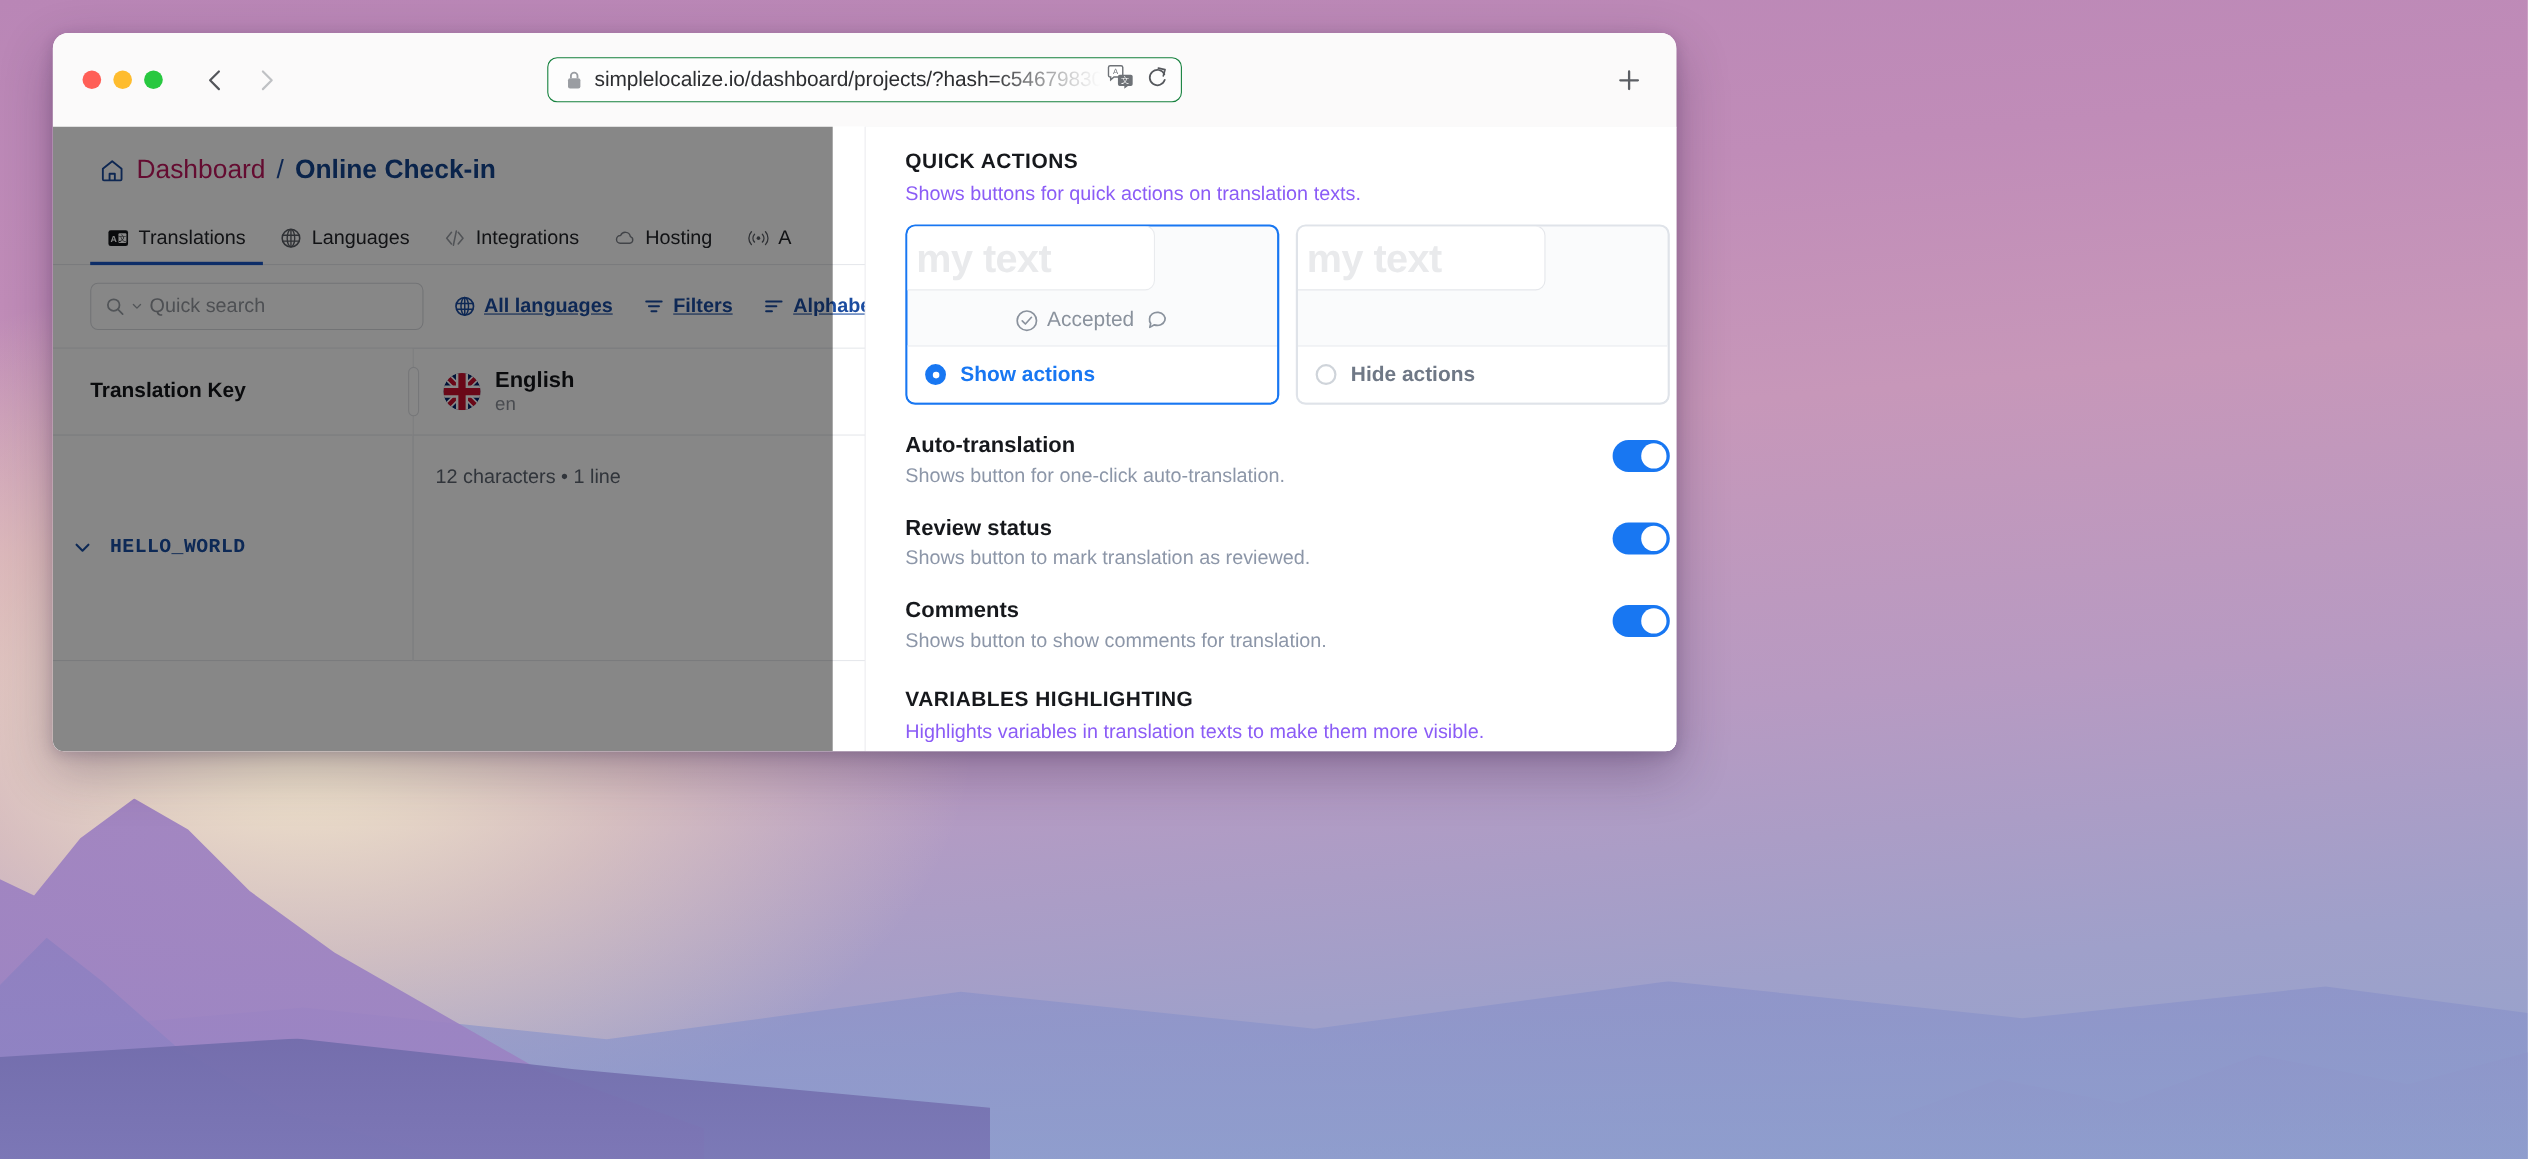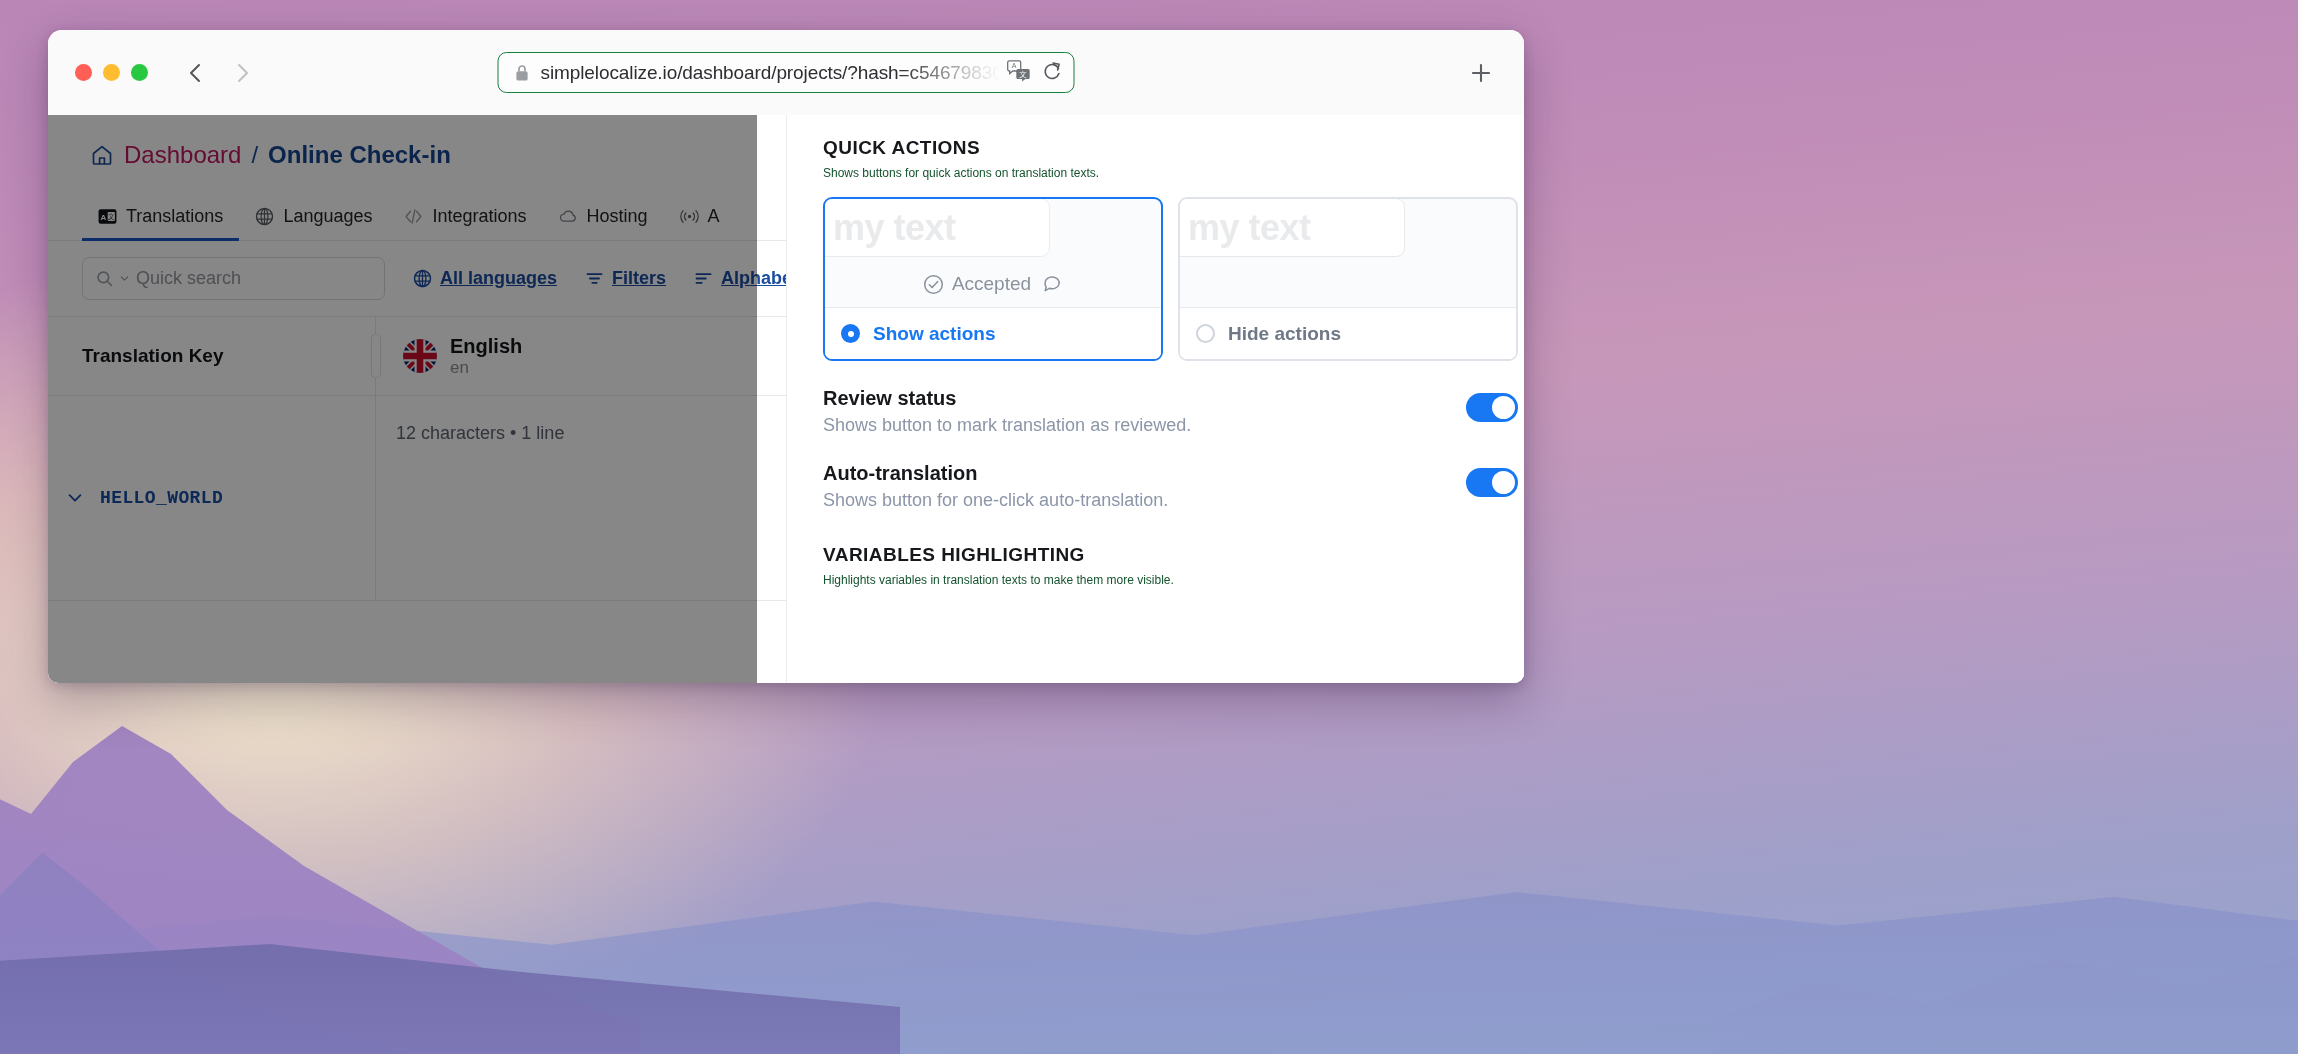--- a/index.html
+++ b/index.html
@@ -257,21 +257,21 @@
     z-index: 60;
     overflow: hidden;
     box-shadow: -1px 0 0 #ececef;
   }
   .panel-inner { padding: 22px 36px 0 36px; }
 
   .sec-title {
     font-size: 19px; font-weight: 700; color: #16181c;
     letter-spacing: 0.45px; margin-bottom: 7px;
   }
-  .sec-desc { font-size: 12px; color: #14532d; margin-bottom: 17px; }
+  .sec-desc { font-size: 18px; color: #8b5cf6; margin-bottom: 17px; }
 
   .card-row { display: flex; gap: 15px; }
   .card {
     flex: 1;
     border: 2px solid #dfe3e9;
     border-radius: 9px;
     background: #fafbfc;
     overflow: hidden;
   }
   .card.selected { border-color: #1877f2; }
@@ -607,34 +607,41 @@
               <div class="card-foot">
                 <span class="radio"></span>
                 <span class="radio-label">Hide actions</span>
               </div>
             </div>
 
           </div>
 
           <div class="setting">
             <div>
+              <div class="set-title">Auto-translation</div>
+              <div class="set-desc">Shows button for one-click auto-translation.</div>
+            </div>
+            <div class="toggle"></div>
+          </div>
+
+          <div class="setting">
+            <div>
               <div class="set-title">Review status</div>
               <div class="set-desc">Shows button to mark translation as reviewed.</div>
             </div>
             <div class="toggle"></div>
           </div>
 
           <div class="setting">
             <div>
-              <div class="set-title">Auto-translation</div>
-              <div class="set-desc">Shows button for one-click auto-translation.</div>
+              <div class="set-title">Comments</div>
+              <div class="set-desc">Shows button to show comments for translation.</div>
             </div>
             <div class="toggle"></div>
           </div>
-
 
           <div class="sec2">
             <div class="sec-title">VARIABLES HIGHLIGHTING</div>
             <div class="sec-desc">Highlights variables in translation texts to make them more visible.</div>
 
           </div>
 
         </div>
       </div>
 

